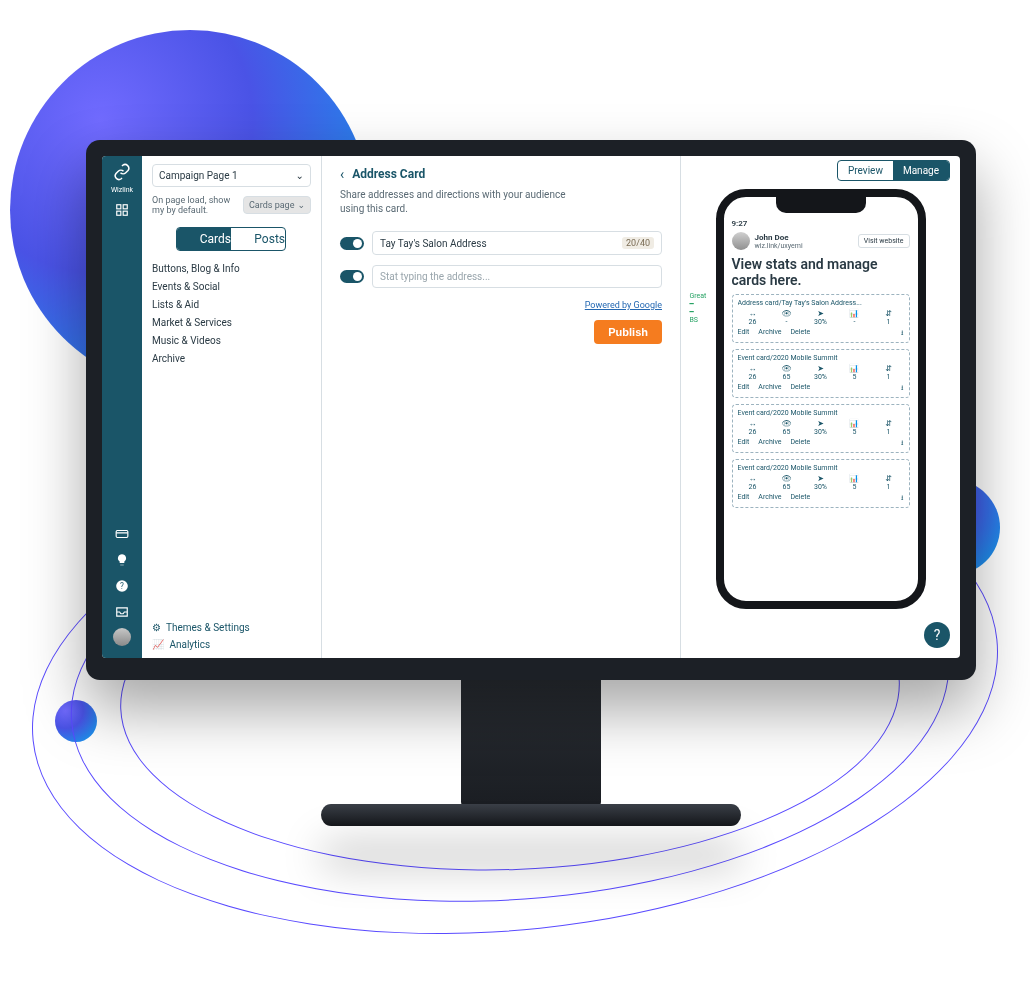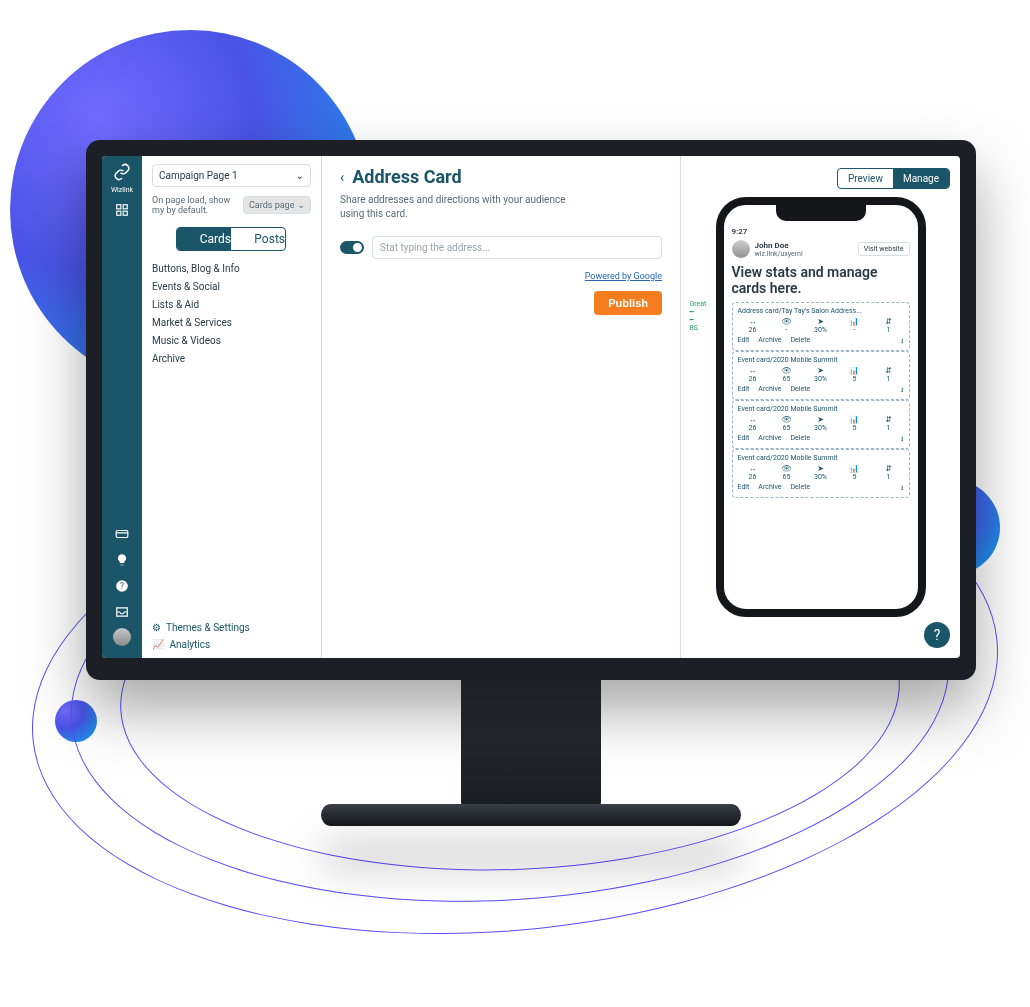--- a/index.html
+++ b/index.html
@@ -43,47 +43,47 @@
   .tab{flex:1;text-align:right;padding:4px 0;font-size:12px;cursor:pointer;color:var(--teal);}
   .tab.active{background:var(--teal);color:#fff;}
   .cats{display:flex;flex-direction:column;gap:7px;}
   .cat{font-size:10px;color:#2a3a44;cursor:pointer;}
   .bottomlinks{margin-top:auto;display:flex;flex-direction:column;gap:6px;font-size:10px;color:var(--teal);}
   .bottomlinks .lrow{display:flex;align-items:center;gap:5px;cursor:pointer;}
   
   .center{flex:1;padding:10px 18px;display:flex;flex-direction:column;position:relative;}
   .titlebar{display:flex;align-items:center;gap:8px;}
   .back{color:var(--teal);font-size:14px;cursor:pointer;}
-  .ctitle{font-size:18px;font-weight:700;color:var(--teal);}
+  .ctitle{font-size:12px;font-weight:700;color:var(--teal);}
   .desc{font-size:10px;color:var(--muted);margin:6px 0 16px;max-width:230px;line-height:1.35;}
   .fieldrow{display:flex;align-items:center;gap:8px;margin-bottom:10px;}
   .toggle{width:24px;height:13px;border-radius:7px;background:var(--teal);position:relative;cursor:pointer;flex:0 0 auto;}
   .toggle::after{content:"";position:absolute;width:9px;height:9px;background:#fff;border-radius:50%;top:2px;right:2px;}
   .txtfield{flex:1;border:1px solid var(--border);border-radius:4px;padding:5px 7px;font-size:10px;background:#fff;display:flex;align-items:center;justify-content:space-between;}
   .charcount{background:#f0ece4;border-radius:3px;padding:1px 4px;font-size:9px;color:#7a6c55;}
   .powered{text-align:right;font-size:9px;color:var(--link);text-decoration:underline;margin:2px 0 10px;cursor:pointer;}
   .publish{align-self:flex-end;background:var(--orange);color:#fff;border:none;border-radius:4px;padding:6px 14px;font-size:11px;font-weight:600;cursor:pointer;}
   .savebox{margin-top:auto;font-size:10px;}
   .savebox a{color:var(--link);text-decoration:underline;cursor:pointer;}
   .savebox .sub{color:var(--muted);margin-top:2px;}
   
-  .rightpane{width:280px;border-left:1px solid var(--border);padding:8px 10px;display:flex;flex-direction:column;align-items:center;position:relative;}
+  .rightpane{width:280px;border-left:1px solid var(--border);padding:0 10px;display:flex;flex-direction:column;align-items:center;position:relative;}
   .pmtabs{display:flex;border:1px solid var(--teal);border-radius:4px;overflow:hidden;margin:4px 0 8px;align-self:flex-end;}
   .pmtabs .pt{padding:4px 10px;font-size:10px;cursor:pointer;color:var(--teal);}
   .pmtabs .pt.active{background:var(--teal);color:#fff;}
   .phone{width:210px;height:420px;border:8px solid #14161a;border-radius:30px;background:#fff;position:relative;overflow:hidden;}
   .notch{position:absolute;top:0;left:50%;transform:translateX(-50%);width:90px;height:16px;background:#14161a;border-radius:0 0 10px 10px;z-index:3;}
   .pscreen{position:absolute;inset:0;padding:22px 8px 8px;overflow:hidden;font-size:8px;}
   .phead{display:flex;align-items:center;gap:5px;margin-bottom:6px;}
   .pavatar{width:18px;height:18px;border-radius:50%;background:linear-gradient(#d0d0d0,#909090);}
   .pname{font-weight:700;font-size:8px;}
   .plink{font-size:7px;color:var(--muted);}
   .visitbtn{margin-left:auto;border:1px solid var(--border);border-radius:3px;padding:2px 5px;font-size:7px;cursor:pointer;}
   .helper{font-size:14px;font-weight:600;margin:4px 0 6px;}
-  .pcard{border:1px dashed #9cb3bf;border-radius:4px;padding:4px 5px 3px;}
+  .pcard{border:1px dashed #9cb3bf;border-radius:4px;padding:4px 5px 3px;margin-bottom:6px;}
   .pcard-title{font-size:7px;color:var(--teal);margin-bottom:3px;white-space:nowrap;overflow:hidden;text-overflow:ellipsis;}
   .statsrow{display:flex;gap:4px;justify-content:space-between;text-align:center;margin-bottom:2px;}
   .stat{flex:1;}
   .stat .ic{color:var(--teal);font-size:8px;line-height:1;}
   .stat .v{font-size:7px;color:var(--teal);}
   .pcard-actions{display:flex;gap:9px;font-size:7px;color:var(--teal);}
   .pcard-actions span{cursor:pointer;}
   .sidechip{position:absolute;left:-26px;top:103px;font-size:7px;color:#28a365;writing-mode:horizontal-tb;}
   .fab{position:absolute;right:10px;bottom:10px;width:26px;height:26px;border-radius:50%;background:var(--teal);color:#fff;display:flex;align-items:center;justify-content:center;font-size:14px;cursor:pointer;}
 </style>
@@ -182,20 +182,27 @@
         </div>
       </div>
 
       <div class="center">
         <div class="titlebar">
           <span class="back">‹</span>
           <span class="ctitle">Address Card</span>
         </div>
         <div class="desc">Share addresses and directions with your audience using this card.</div>
 
+        <div class="fieldrow">
+          <div class="toggle"></div>
+          <div class="txtfield">
+            <span>Tay Tay's Salon Address</span>
+            <span class="charcount">20/40</span>
+          </div>
+        </div>
 
         <div class="fieldrow">
           <div class="toggle"></div>
           <div class="txtfield" style="color:#9aa6ad;">
             <span>Stat typing the address...</span>
           </div>
         </div>
         <div class="powered">Powered by Google</div>
         <button class="publish">Publish</button>
 

